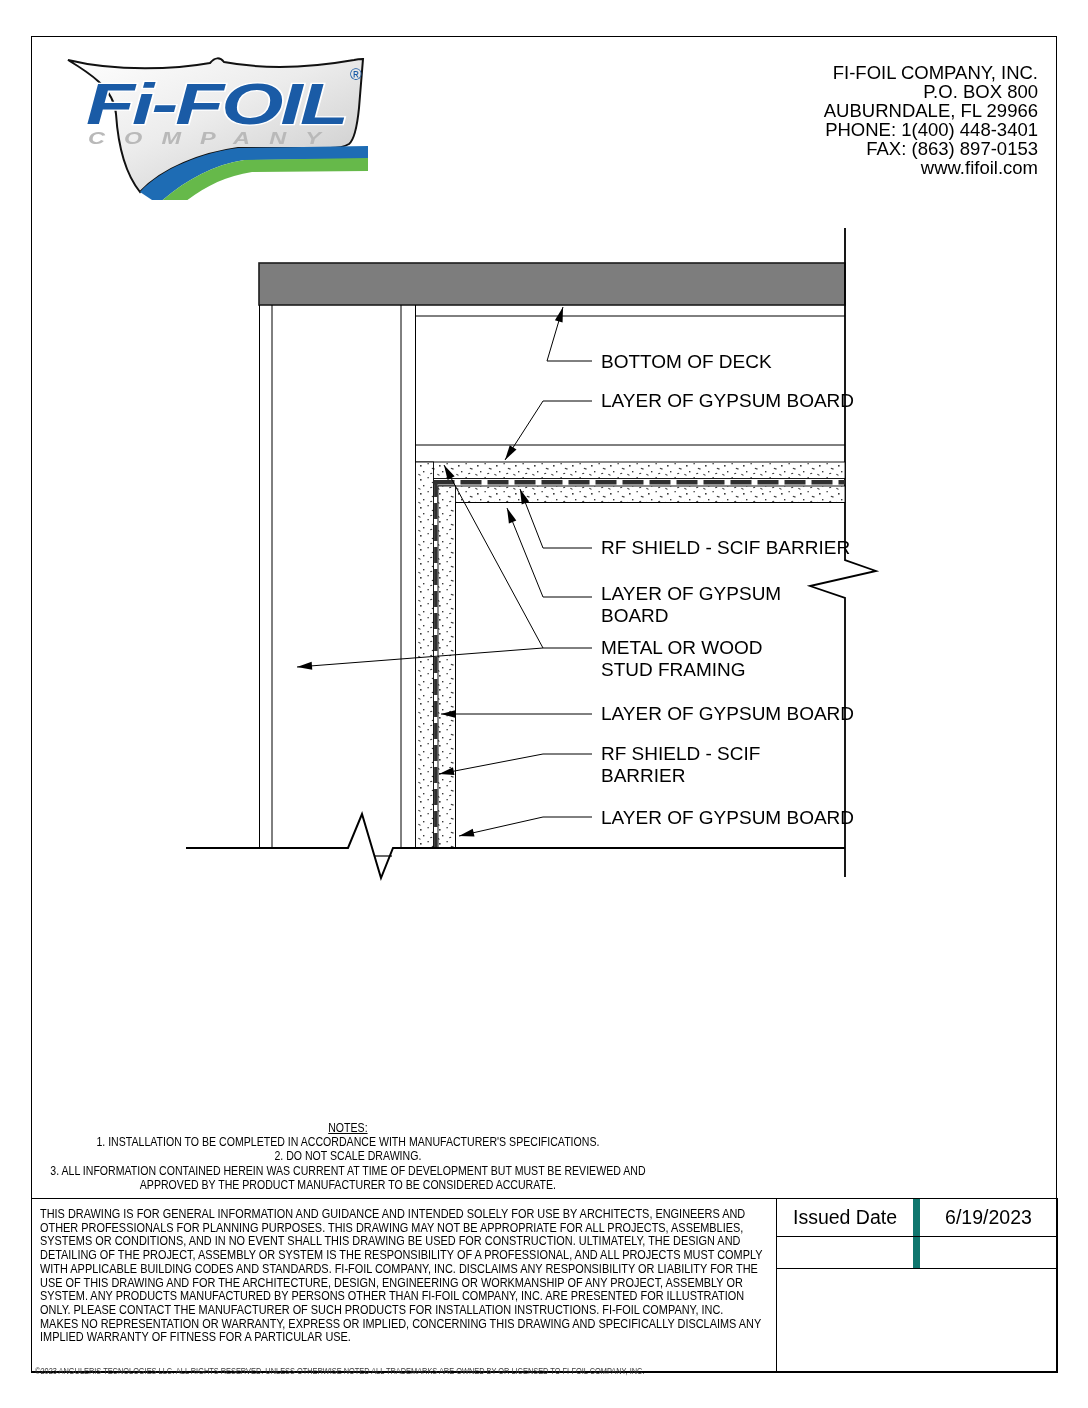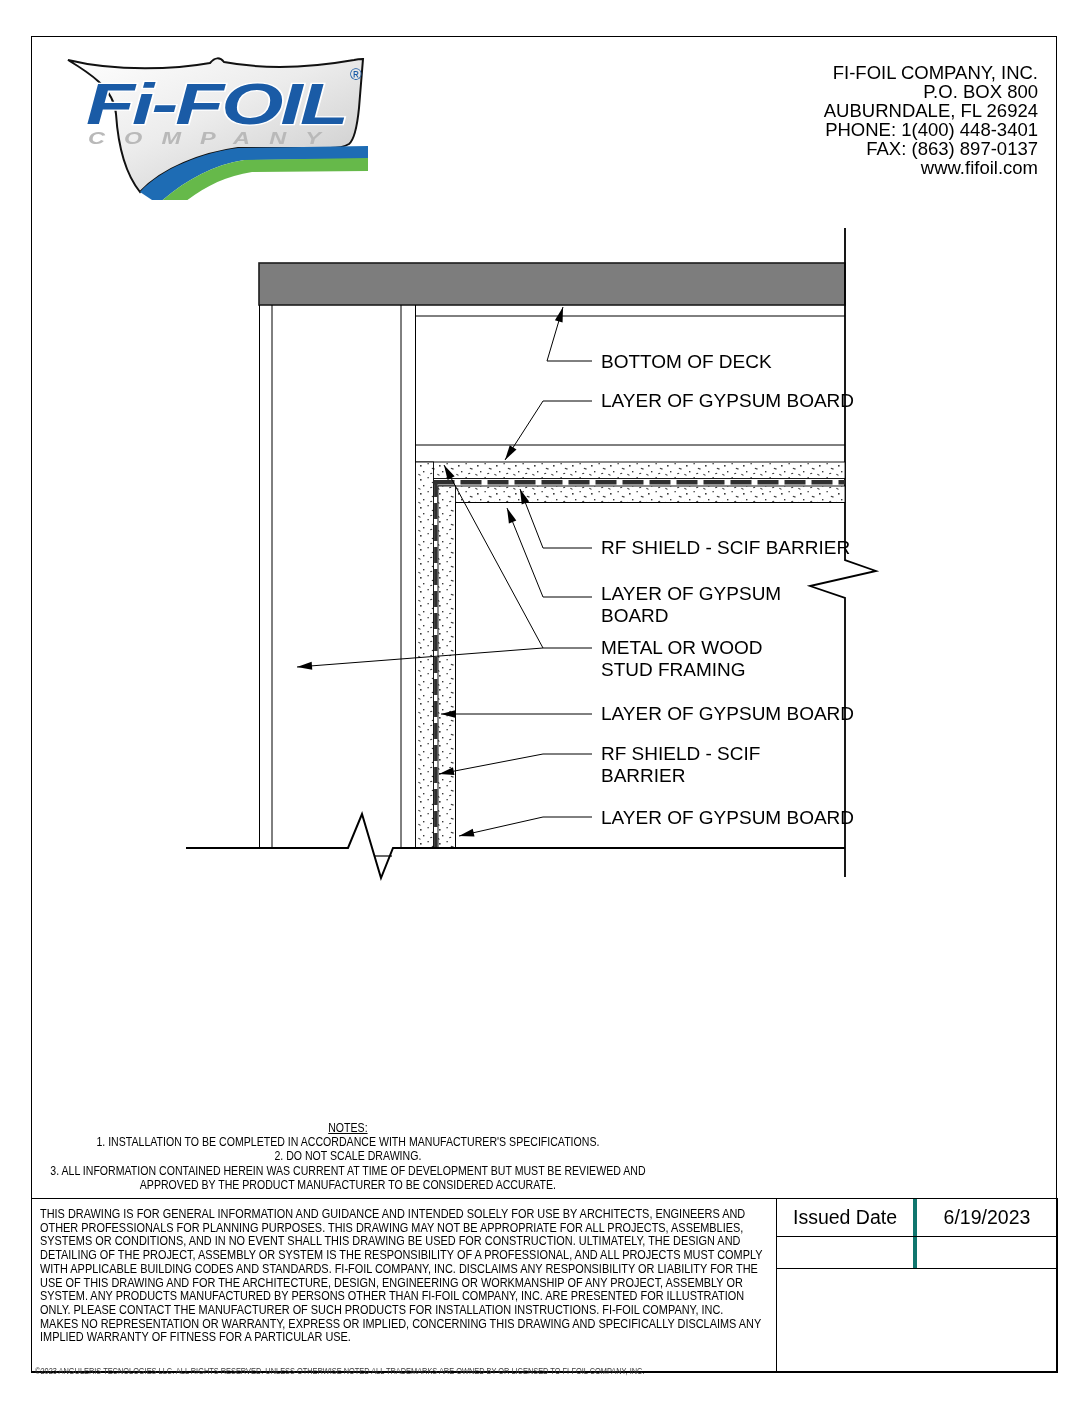--- a/index.html
+++ b/index.html
@@ -20,21 +20,21 @@
   .cond{transform:scaleX(0.84);transform-origin:0 0;}
   .notes .cond{width:745px;font-size:12.6px;line-height:14.2px;}
   .notes-heading{text-decoration:underline;}
   
   .disc-box{left:31px;top:1198px;width:744px;height:172px;border:1px solid #000;border-bottom-width:2px;}
   .disc-box .cond{width:862px;font-size:13px;line-height:13.7px;margin:8px 0 0 8px;}
   .tblock{left:776px;top:1198px;width:280px;height:172px;border:1px solid #000;border-bottom-width:2px;box-sizing:content-box;}
   .tb-row{display:flex;border-bottom:1px solid #000;}
   .tb-r1{height:37px;}
   .tb-r2{height:31px;}
-  .tb-c1{width:136px;border-right:4px solid #0f766e;display:flex;align-items:center;justify-content:center;}
+  .tb-c1{width:136px;border-right:7px solid #0f766e;display:flex;align-items:center;justify-content:center;}
   .tb-c2{flex:1;display:flex;align-items:center;justify-content:center;}
   .tb-r1 .tb-c1{font-size:19.5px;}
   .tb-r1 .tb-c2{font-size:19.5px;}
   .tb-title{height:102px;display:flex;align-items:center;justify-content:center;font-size:20px;letter-spacing:.2px;white-space:nowrap;}
   .footer{left:35px;top:1366px;}
   .footer .cond{width:900px;font-size:8.8px;color:#3c3c3c;white-space:nowrap;}
 </style>
 </head>
 <body>
 
@@ -54,23 +54,23 @@
   <path d="M 78,142 C 100,118 140,103 176,98 L 306,96 L 306,109 L 182,110 C 150,115 122,131 96,154 Z" fill="#1e6cb4"></path>
   <path d="M 96,154 C 122,131 150,115 182,110 L 306,108 L 306,121 L 190,122 C 162,126 138,139 118,156 Z" fill="#66b94a"></path>
   <text x="24" y="74" textLength="260" lengthAdjust="spacingAndGlyphs" font-size="57" font-weight="bold" font-style="italic" letter-spacing="-2" stroke="#ffffff" stroke-width="2.5" paint-order="stroke" fill="#1a5ba6">Fi-FOIL</text>
   <text x="288" y="30" font-size="16" fill="#1a5ba6">®</text>
   <text x="26" y="94" textLength="252" lengthAdjust="spacingAndGlyphs" font-size="16" font-weight="bold" font-style="italic" letter-spacing="13" fill="#b9b9b9">COMPANY</text>
 </svg>
 
 <div class="abs hdr-info">
   <div>FI-FOIL COMPANY, INC.</div>
   <div>P.O. BOX 800</div>
-  <div>AUBURNDALE, FL 26924</div>
+  <div>AUBURNDALE, FL 29966</div>
   <div>PHONE: 1(400) 448-3401</div>
-  <div>FAX: (863) 897-0137</div>
+  <div>FAX: (863) 897-0153</div>
   <div>www.fifoil.com</div>
 </div>
 
 <svg class="abs drawing" viewBox="0 0 1088 1408">
   <defs>
     <pattern id="stip" width="19" height="14" patternUnits="userSpaceOnUse">
       <rect width="19" height="14" fill="#ffffff"></rect>
       <rect x="2" y="3" width="1.6" height="1.6" fill="#3a3a3a"></rect>
       <rect x="9.5" y="1" width="1.3" height="1.3" fill="#3a3a3a"></rect>
       <rect x="14" y="6" width="2.8" height="1.1" fill="#3a3a3a" transform="rotate(20 15 6)"></rect>

